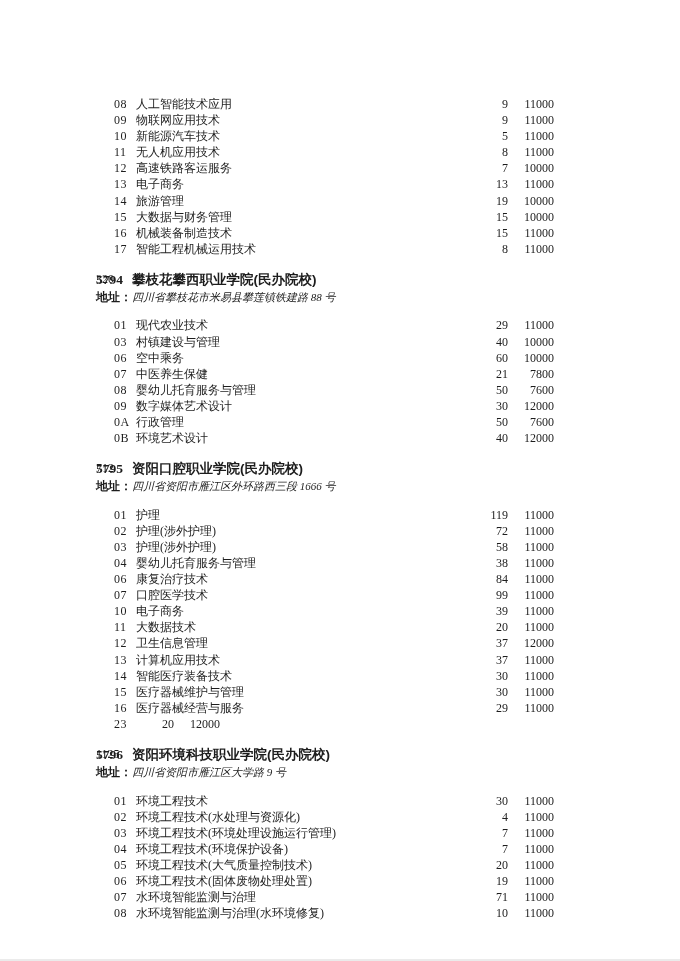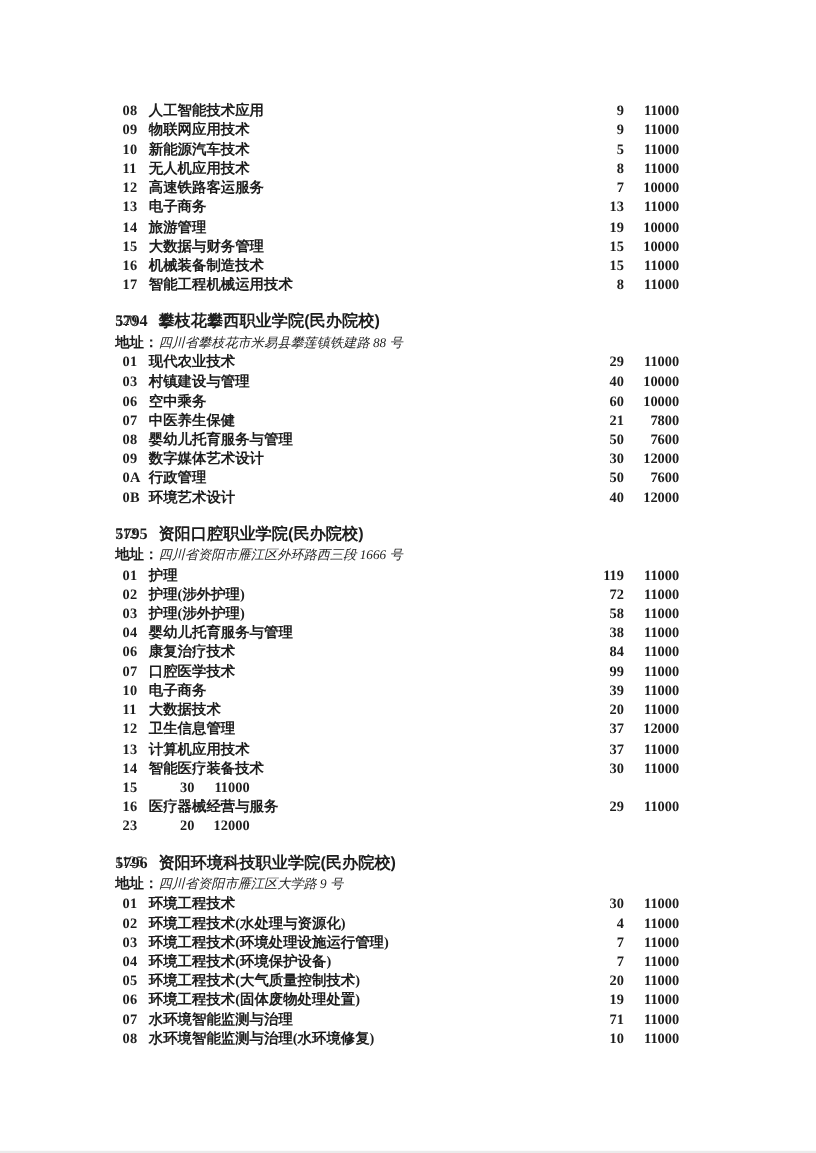--- a/index.html
+++ b/index.html
@@ -11,21 +11,21 @@
     background: #ffffff;
     overflow: hidden;
     color: #1d1d1d;
   }
   .content {
     position: absolute;
     left: 96px;
     top: 84px;
     width: 470px;
   }
-  .items { margin: 0; font-weight: bold; }
+  .items { margin: 12px; }
   .item-row {
     display: flex;
     align-items: baseline;
     height: 16.1px;
     line-height: 16.1px;
     font-size: 12px;
     font-family: "Liberation Serif", "DejaVu Serif", serif;
     white-space: nowrap;
   }
   .item-code {
@@ -324,20 +324,21 @@
 
   <div class="item-row">
     <span class="item-code">14</span>
     <span class="item-name">智能医疗装备技术</span>
     <span class="item-count">30</span>
     <span class="item-fee">11000</span>
   </div>
 
   <div class="item-row">
     <span class="item-code">15</span>
+    <span class="item-name">医疗器械维护与管理</span>
     <span class="item-count">30</span>
     <span class="item-fee">11000</span>
   </div>
 
   <div class="item-row">
     <span class="item-code">16</span>
     <span class="item-name">医疗器械经营与服务</span>
     <span class="item-count">29</span>
     <span class="item-fee">11000</span>
   </div>

